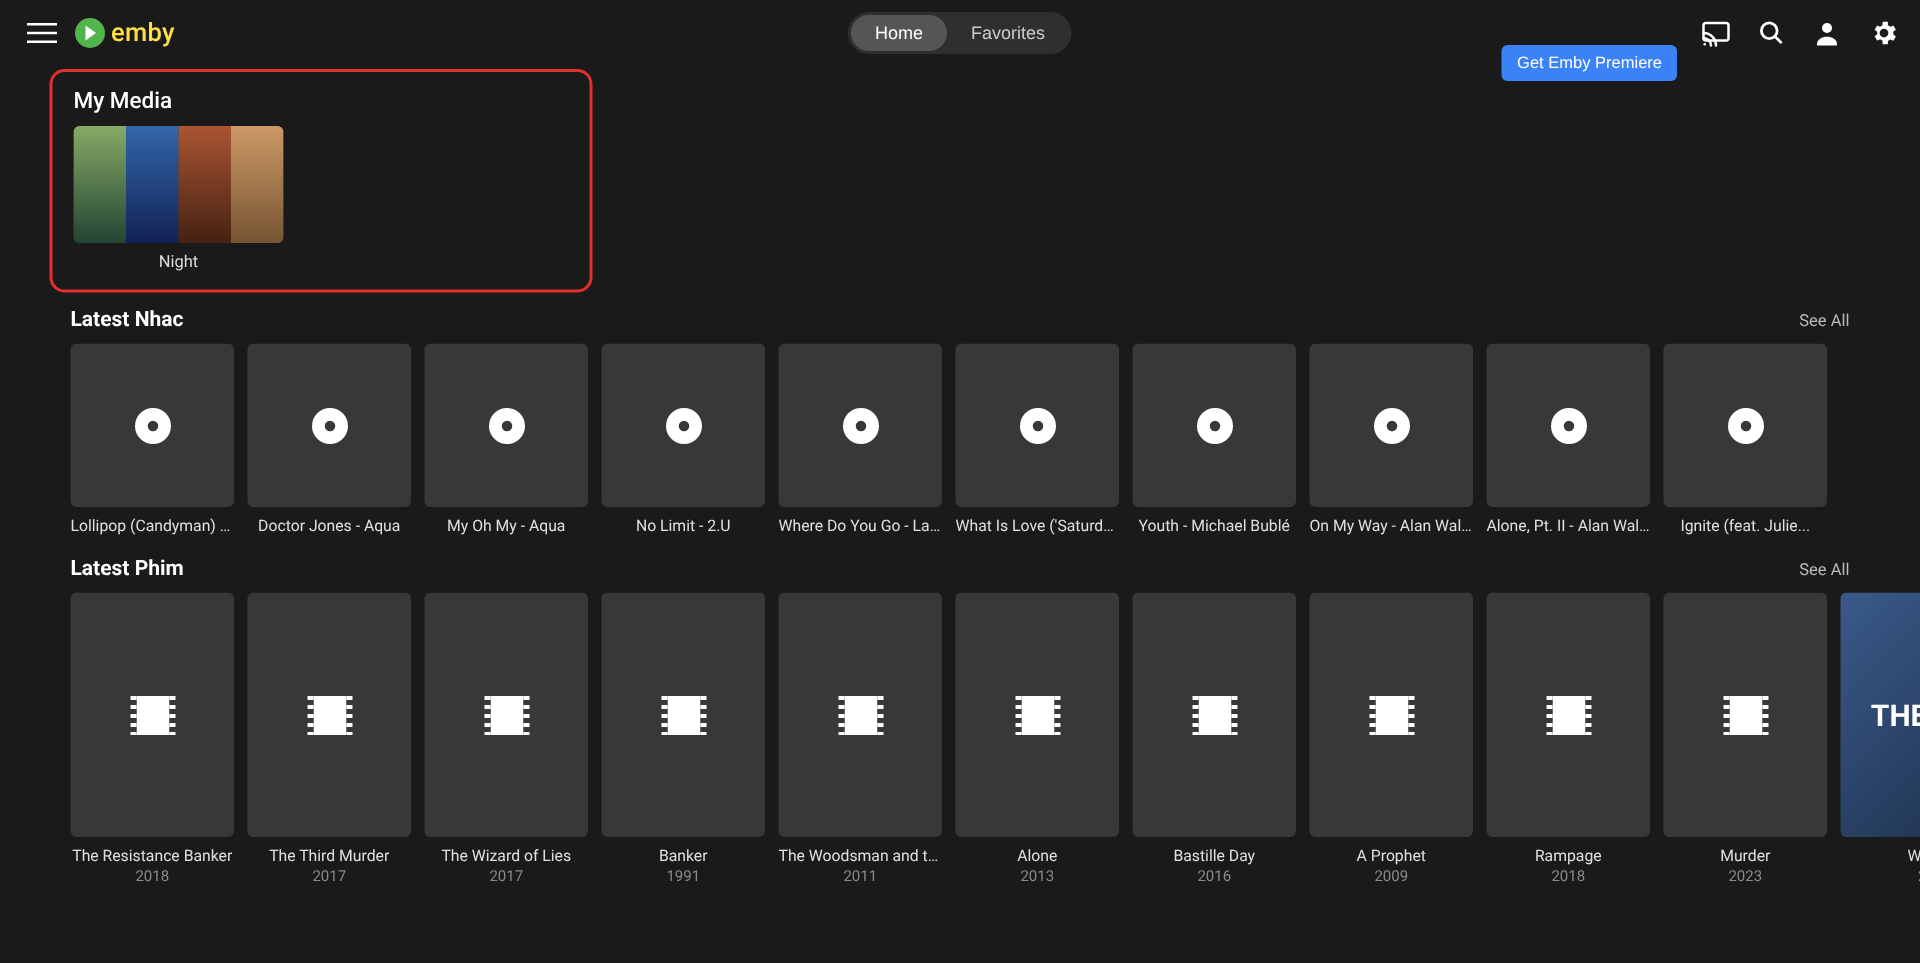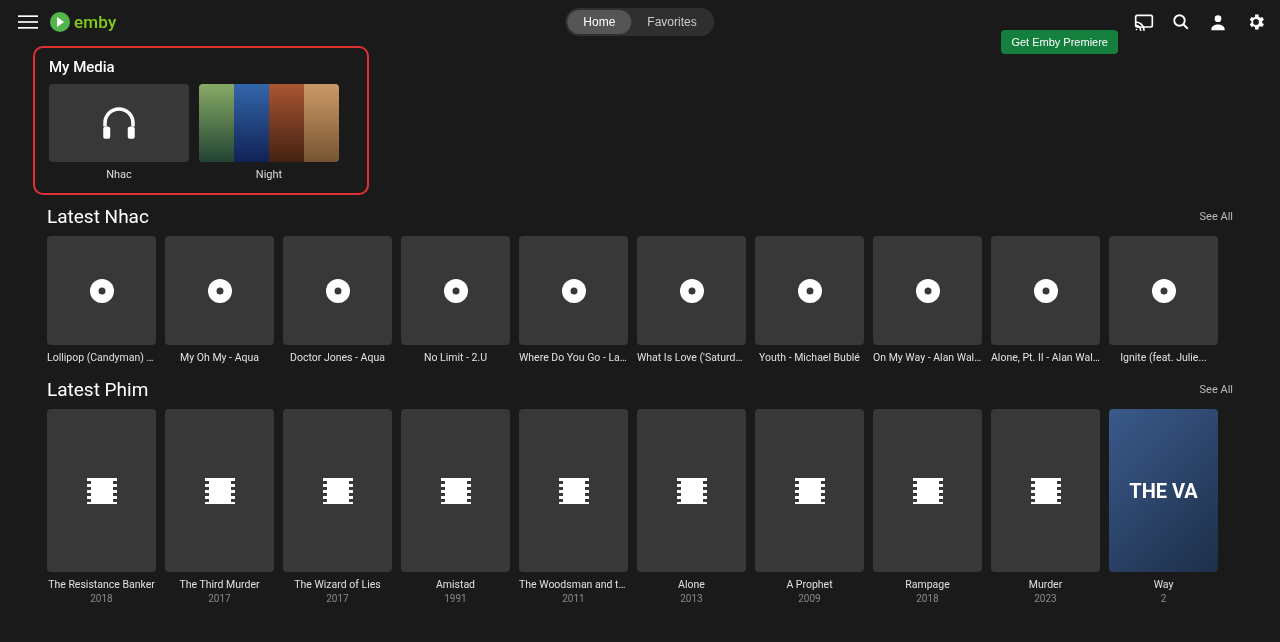--- a/index.html
+++ b/index.html
@@ -2,33 +2,33 @@
 <html><head>
 <meta charset="utf-8">
 <style>
   * { margin:0; padding:0; box-sizing:border-box; }
   body { background:#1a1a1a; color:#fff; font-family:-apple-system,BlinkMacSystemFont,"Segoe UI",Roboto,Helvetica,Arial,sans-serif; width:1280px; height:642px; overflow:hidden; }
   .header { display:flex; align-items:center; height:44px; padding:0 12px; position:relative; }
   .menu-btn { background:none; border:none; color:#fff; cursor:pointer; padding:6px; display:flex; align-items:center; }
   .logo { display:flex; align-items:center; margin-left:6px; }
   .logo-icon { width:20px; height:20px; background:#52b54b; border-radius:50%; display:flex; align-items:center; justify-content:center; position:relative; }
   .logo-icon::after { content:""; position:absolute; left:7px; top:5px; border-left:7px solid #fff; border-top:5px solid transparent; border-bottom:5px solid transparent; }
-  .logo-text { font-size:17px; font-weight:500; margin-left:4px; color:#84cc16; letter-spacing:.2px; }
+  .logo-text { font-size:17px; font-weight:500; margin-left:4px; color:#fde047; letter-spacing:.2px; }
   .tabs { position:absolute; left:50%; transform:translateX(-50%); display:flex; background:#2f2f2f; border-radius:16px; padding:2px; }
   .tab { padding:5px 16px; font-size:12px; color:#ccc; background:none; border:none; cursor:pointer; border-radius:14px; }
   .tab.active { background:#555; color:#fff; }
   .header-right { margin-left:auto; display:flex; align-items:center; gap:14px; }
-  .premiere { background:#15803d; color:#fff; font-size:11px; padding:6px 10px; border:none; border-radius:4px; cursor:pointer; font-weight:500;margin-top:40px; }
+  .premiere { background:#3b82f6; color:#fff; font-size:11px; padding:6px 10px; border:none; border-radius:4px; cursor:pointer; font-weight:500;margin-top:40px; }
   .icon-btn { background:none; border:none; color:#e5e5e5; cursor:pointer; display:flex; align-items:center; justify-content:center; padding:2px; }
   .content { padding:0 0 0 0; }
   .section { margin-bottom:14px; }
   .section-header { display:flex; align-items:center; justify-content:space-between; padding:0 47px 8px 47px; }
-  .section-title { font-size:19px; font-weight:400; }
+  .section-title { font-size:14px; font-weight:700; }
   .see-all { font-size:11px; color:#bbb; cursor:pointer; }
-  .highlight-box { border:2px solid #e03030; border-radius:10px; margin:2px 0 10px 33px; padding:10px 14px 12px 14px; width:336px; }
+  .highlight-box { border:2px solid #e03030; border-radius:10px; margin:2px 0 10px 33px; padding:10px 14px 12px 14px; width:362px; }
   .highlight-box .section-title { margin-bottom:8px; display:block; font-size:15px; font-weight:500; }
   .mymedia-row { display:flex; gap:10px; }
   .media-lib { width:140px; cursor:pointer; }
   .media-lib .thumb { width:140px; height:78px; background:#383838; border-radius:4px; display:flex; align-items:center; justify-content:center; overflow:hidden; }
   .media-lib .label { text-align:center; font-size:11px; margin-top:6px; color:#ddd; }
   .row { display:flex; gap:9px; padding-left:47px; overflow:hidden; }
   .card { cursor:pointer; flex:0 0 auto; }
   .card .thumb { background:#383838; border-radius:4px; display:flex; align-items:center; justify-content:center; }
   .nhac .card .thumb { width:109px; height:109px; }
   .phim .card .thumb { width:109px; height:163px; }
@@ -93,30 +93,20 @@
     </button>
   </div>
 </div>
 
 <div class="content">
 
   <div class="highlight-box">
     <span class="section-title">My Media</span>
     <div class="mymedia-row">
       <div class="media-lib">
-        <div class="thumb headphones">
-          <svg viewBox="0 0 24 24" fill="none" stroke="#fff" stroke-width="2">
-              <path d="M4 14v-2a8 8 0 0 1 16 0v2"></path>
-              <rect x="3" y="14" width="4" height="7" rx="1.5" fill="#fff" stroke="none"></rect>
-              <rect x="17" y="14" width="4" height="7" rx="1.5" fill="#fff" stroke="none"></rect>
-            </svg>
-        </div>
-        <div class="label">Nhac</div>
-      </div>
-      <div class="media-lib">
         <div class="thumb">
           <div class="collage">
             <div style="background:linear-gradient(#8a6,#243);"></div>
             <div style="background:linear-gradient(#36a,#125);"></div>
             <div style="background:linear-gradient(#a53,#421);"></div>
             <div style="background:linear-gradient(#c96,#753);"></div>
           </div>
         </div>
         <div class="label">Night</div>
       </div>
@@ -132,27 +122,27 @@
         <div class="card">
           <div class="thumb">
             <span class="disc"></span>
           </div>
           <div class="title">Lollipop (Candyman) - Aqua</div>
         </div>
         <div class="card">
           <div class="thumb">
             <span class="disc"></span>
           </div>
+          <div class="title">Doctor Jones - Aqua</div>
+        </div>
+        <div class="card">
+          <div class="thumb">
+            <span class="disc"></span>
+          </div>
           <div class="title">My Oh My - Aqua</div>
-        </div>
-        <div class="card">
-          <div class="thumb">
-            <span class="disc"></span>
-          </div>
-          <div class="title">Doctor Jones - Aqua</div>
         </div>
         <div class="card">
           <div class="thumb">
             <span class="disc"></span>
           </div>
           <div class="title">No Limit - 2.U</div>
         </div>
         <div class="card">
           <div class="thumb">
             <span class="disc"></span>
@@ -216,36 +206,43 @@
           <div class="thumb">
             <span class="film-icon"></span>
           </div>
           <div class="title">The Wizard of Lies</div>
           <div class="year">2017</div>
         </div>
         <div class="card">
           <div class="thumb">
             <span class="film-icon"></span>
           </div>
-          <div class="title">Amistad</div>
+          <div class="title">Banker</div>
           <div class="year">1991</div>
         </div>
         <div class="card">
           <div class="thumb">
             <span class="film-icon"></span>
           </div>
           <div class="title">The Woodsman and the Rain</div>
           <div class="year">2011</div>
         </div>
         <div class="card">
           <div class="thumb">
             <span class="film-icon"></span>
           </div>
           <div class="title">Alone</div>
           <div class="year">2013</div>
+        </div>
+        <div class="card">
+          <div class="thumb">
+            <span class="film-icon"></span>
+          </div>
+          <div class="title">Bastille Day</div>
+          <div class="year">2016</div>
         </div>
         <div class="card">
           <div class="thumb">
             <span class="film-icon"></span>
           </div>
           <div class="title">A Prophet</div>
           <div class="year">2009</div>
         </div>
         <div class="card">
           <div class="thumb">

